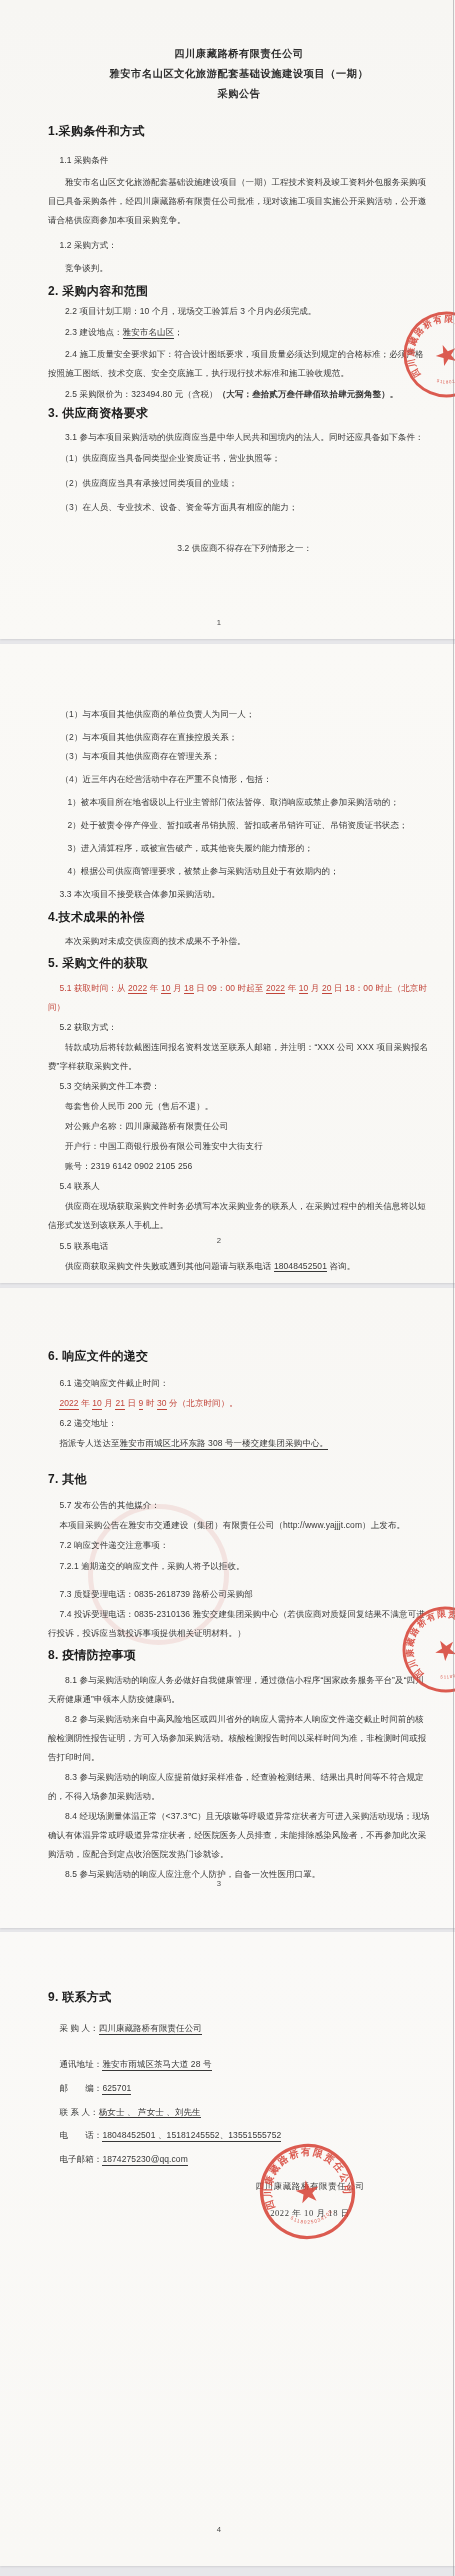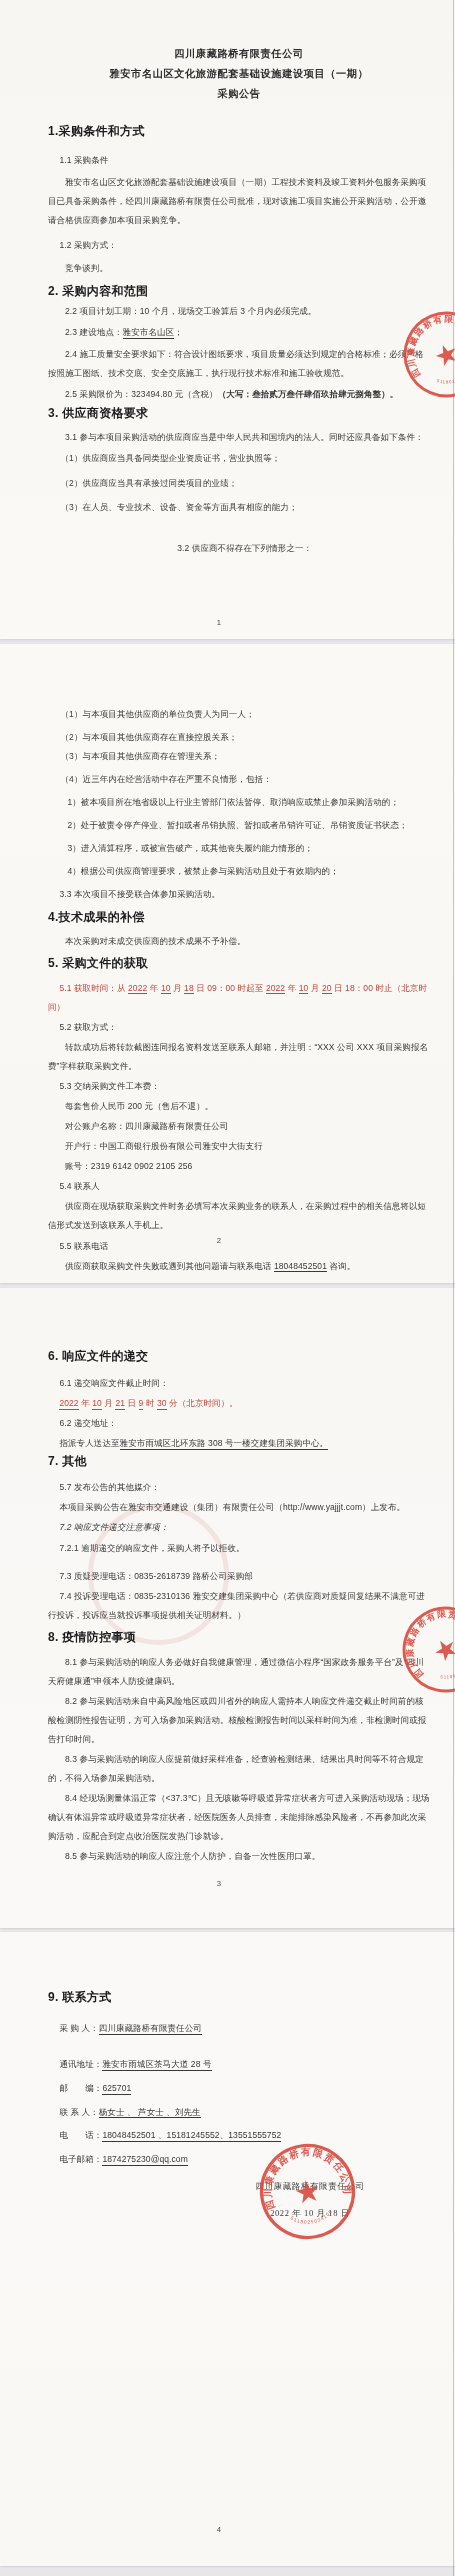--- a/index.html
+++ b/index.html
@@ -116,24 +116,24 @@
 </div>
 
 <div class="page" id="page-3">
   <div class="bleed-stamp"></div>
   <div class="content">
       <div class="line t-h" style="margin-top: 60px;"><span>6. 响应文件的递交</span></div>
       <div class="line t-p" style="margin-top: 9px; text-indent: 11.4px;"><span>6.1 递交响应文件截止时间：</span></div>
       <div class="line t-red" style="margin-top: 1.1px; text-indent: 11.4px;"><span class="u">2022</span><span> 年 </span><span class="u">10</span><span> 月 </span><span class="u">21</span><span> 日 </span><span class="u">9</span><span> 时 </span><span class="u">30</span><span> 分（北京时间）。</span></div>
       <div class="line t-p" style="margin-top: 1.1px; text-indent: 11.4px;"><span>6.2 递交地址：</span></div>
       <div class="line t-p" style="margin-top: 1.1px; text-indent: 11.4px;"><span>指派专人送达至</span><span class="u">雅安市雨城区北环东路 308 号一楼交建集团采购中心。</span></div>
-      <div class="line t-h" style="margin-top: 0;"><span>7. 其他</span></div>
+      <div class="line t-h" style="margin-top: 18px;"><span>7. 其他</span></div>
       <div class="line t-p" style="margin-top: 8px; text-indent: 11.4px;"><span>5.7 发布公告的其他媒介：</span></div>
       <div class="line t-p" style="margin-top: 1.1px; text-indent: 11.4px;"><span>本项目采购公告在雅安市交通建设（集团）有限责任公司（http://www.yajjjt.com）上发布。</span></div>
-      <div class="line t-p" style="margin-top: 1.1px; text-indent: 11.4px; font-style: italic;"><span>7.2 响应文件递交注意事项：</span></div>
+      <div class="line t-p" style="margin-top: 1.1px; text-indent: 11.4px;"><span>7.2 响应文件递交注意事项：</span></div>
       <div class="line t-p" style="margin-top: 1.1px; text-indent: 11.4px;"><span>7.2.1 逾期递交的响应文件，采购人将予以拒收。</span></div>
       <div class="line t-p" style="margin-top: 9px; text-indent: 11.4px;"><span>7.3 质疑受理电话：0835-2618739 路桥公司采购部</span></div>
       <div class="line t-p" style="margin-top: 1.1px; text-indent: 11.4px;"><span>7.4 投诉受理电话：0835-2310136 雅安交建集团采购中心（若供应商对质疑回复结果不满意可进行投诉，投诉应当就投诉事项提供相关证明材料。）</span></div>
       <div class="line t-h" style="margin-top: 4.6px;"><span>8. 疫情防控事项</span></div>
       <div class="line t-p" style="margin-top: 6.8px; text-indent: 17px;"><span>8.1 参与采购活动的响应人务必做好自我健康管理，通过微信小程序“国家政务服务平台”及“四川天府健康通”申领本人防疫健康码。</span></div>
       <div class="line t-p" style="margin-top: 1.1px; text-indent: 17px;"><span>8.2 参与采购活动来自中高风险地区或四川省外的响应人需持本人响应文件递交截止时间前的核酸检测阴性报告证明，方可入场参加采购活动。核酸检测报告时间以采样时间为准，非检测时间或报告打印时间。</span></div>
       <div class="line t-p" style="margin-top: 1.1px; text-indent: 17px;"><span>8.3 参与采购活动的响应人应提前做好采样准备，经查验检测结果、结果出具时间等不符合规定的，不得入场参加采购活动。</span></div>
       <div class="line t-p" style="margin-top: 1.1px; text-indent: 17px;"><span>8.4 经现场测量体温正常（&lt;37.3℃）且无咳嗽等呼吸道异常症状者方可进入采购活动现场；现场确认有体温异常或呼吸道异常症状者，经医院医务人员排查，未能排除感染风险者，不再参加此次采购活动，应配合到定点收治医院发热门诊就诊。</span></div>
       <div class="line t-p" style="margin-top: 1.1px; text-indent: 17px;"><span>8.5 参与采购活动的响应人应注意个人防护，自备一次性医用口罩。</span></div>
     </div>

